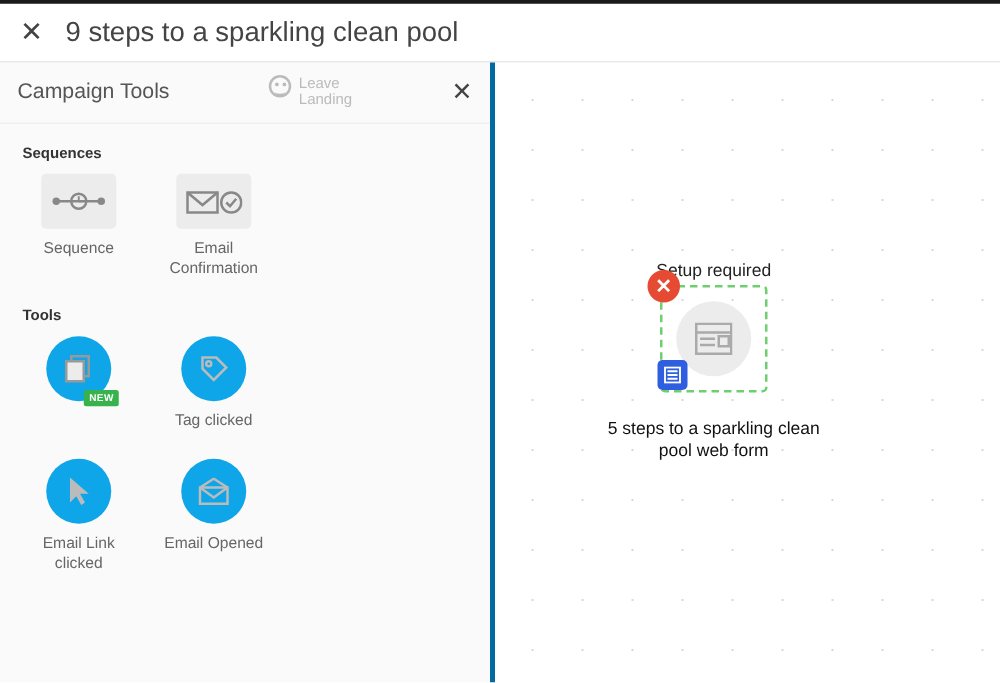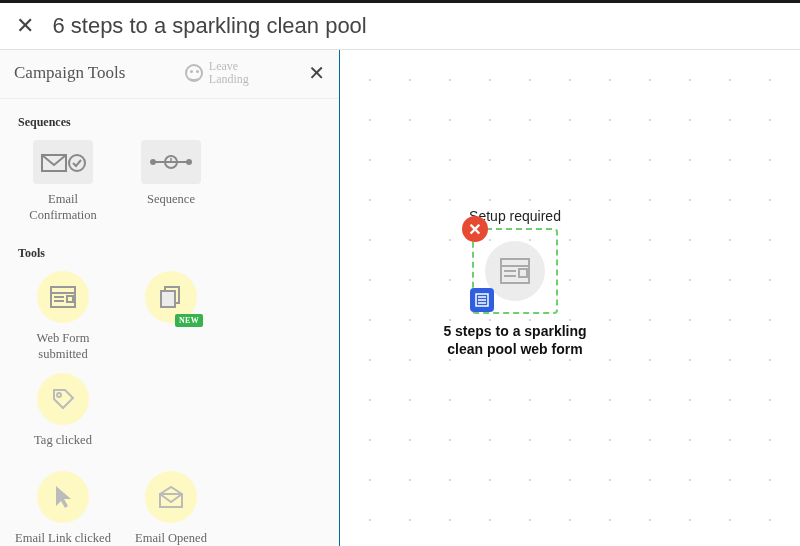--- a/index.html
+++ b/index.html
@@ -1,116 +1,104 @@
 <!DOCTYPE html>
 <html><head>
 <meta charset="utf-8">
 <style>
   * { box-sizing: border-box; margin: 0; padding: 0; }
   html, body { width: 800px; height: 546px; font-family: -apple-system, BlinkMacSystemFont, "Segoe UI", Arial, sans-serif; color: #333; overflow: hidden; background: #fff; }
   .topbar { height: 50px; border-bottom: 1px solid #e0e0e0; display: flex; align-items: center; padding: 0 16px; gap: 18px; border-top: 3px solid #1a1a1a; }
   .topbar .x { font-size: 22px; color: #444; cursor: pointer; }
   .topbar .title { font-size: 22px; color: #444; font-weight: 400; }
   .body { display: flex; height: calc(546px - 50px); }
-  .sidebar { width: 340px; border-right: 1px solid #0369a1; background: #fafafa; padding: 0; font-family: Liberation Serif, serif; }
+  .sidebar { width: 396px; border-right: 4px solid #0369a1; background: #fafafa; padding: 0; }
   .sidebar-head { display: flex; align-items: center; justify-content: space-between; padding: 10px 14px 12px 14px; border-bottom: 1px solid #eee; }
   .sidebar-head .ct { font-size: 17px; color: #555; }
-  .sidebar-head .feedback { display: flex; align-items: center; gap: 6px; color: #bbb; font-size: 12px; line-height: 1.1; }
+  .sidebar-head .feedback { display: flex; gap: 6px; color: #bbb; font-size: 12px; line-height: 1.1; }
   .sidebar-head .feedback .smile { width: 18px; height:18px; border:2px solid #bbb; border-radius:50%; position:relative; }
   .sidebar-head .feedback .smile::before { content:""; position:absolute; left:3px; top:4px; width:3px; height:3px; background:#bbb; border-radius:50%; box-shadow: 6px 0 0 #bbb; }
   .sidebar-head .feedback .smile::after { content:""; position:absolute; left:3px; top:9px; width:8px; height:4px; border:2px solid #bbb; border-top:none; border-left:none; border-right:none; border-radius:0 0 8px 8px; }
   .sidebar-head .close-side { font-size: 20px; color:#444; cursor:pointer; }
   .section-title { font-weight: 700; font-size: 12px; color: #333; padding: 16px 18px 10px 18px; }
   .tools-row { display:flex; gap: 10px; padding: 0 14px 6px 14px; flex-wrap: wrap; }
   .tool-item { width: 98px; display:flex; flex-direction:column; align-items:center; gap:8px; cursor:pointer; }
   .tile { width: 60px; height: 44px; background: #ececec; border-radius:4px; display:flex; align-items:center; justify-content:center; color:#555; }
   .tool-label { font-size: 12.5px; color:#666; text-align:center; line-height:1.25; height: 32px; }
-  .circle { width: 52px; height:52px; border-radius:50%; background:#fef9c3; display:flex; align-items:center; justify-content:center; color:#777; position:relative; }
+  .circle { width: 52px; height:52px; border-radius:50%; background:#0ea5e9; display:flex; align-items:center; justify-content:center; color:#777; position:relative; }
   .new-badge { position:absolute; bottom:-4px; right:-6px; background:#37b24d; color:#fff; font-size:8px; padding:2px 4px; border-radius:2px; font-weight:700; letter-spacing: .3px;}
   
   svg { display:block; }
   
   .canvas { flex:1; position:relative;
     background-color:#fff;
     background-image: radial-gradient(#d8d8d8 1px, transparent 1px);
     background-size: 40px 40px;
     background-position: 10px 10px;
   }
   .node-wrap { position:absolute; left: 90px; top: 158px; width: 170px; text-align:center; }
   .setup-req { font-size:14px; color:#222; margin-bottom:4px; }
   .node-box { width: 86px; height: 86px; margin: 0 auto; position:relative; border: 2px dashed #6fcf6f; border-radius:4px; display:flex; align-items:center; justify-content:center; }
   .node-circle { width:60px; height:60px; border-radius:50%; background:#ececec; display:flex; align-items:center; justify-content:center; color:#888; }
   .err-badge { position:absolute; top:-14px; left:-12px; width:26px; height:26px; background:#e64a33; border-radius:50%; display:flex; align-items:center; justify-content:center; color:#fff; font-size:16px; font-weight:700; }
   .blue-badge { position:absolute; bottom:0; left:-4px; width:24px; height:24px; background:#2f5fe0; border-radius:4px; display:flex; align-items:center; justify-content:center; }
-  .node-label { font-size:14px; color:#111; margin-top:8px; line-height:1.3;font-weight:bold; }
+  .node-label { font-size:14px; color:#111; margin-top:19px; line-height:1.3; }
 </style>
 </head>
 <body>
 
 <div class="topbar">
   <span class="x">✕</span>
-  <span class="title">6 steps to a sparkling clean pool</span>
+  <span class="title">9 steps to a sparkling clean pool</span>
 </div>
 
 <div class="body">
   <aside class="sidebar">
     <div class="sidebar-head">
       <span class="ct">Campaign Tools</span>
       <div class="feedback">
         <span class="smile"></span>
         <span>
           <span>Leave</span><br>
           <span>Landing</span>
         </span>
       </div>
       <span class="close-side">✕</span>
     </div>
 
     <div class="section-title">Sequences</div>
     <div class="tools-row">
       <div class="tool-item">
         <div class="tile">
-          <svg width="46" height="22" viewBox="0 0 46 22">
-              <rect x="2" y="4" width="24" height="16" fill="none" stroke="#888" stroke-width="2"></rect>
-              <polyline points="2,4 14,14 26,4" fill="none" stroke="#888" stroke-width="2"></polyline>
-              <circle cx="37" cy="12" r="8" fill="none" stroke="#888" stroke-width="2"></circle>
-              <polyline points="33,12 36,15 41,9" fill="none" stroke="#888" stroke-width="2"></polyline>
-            </svg>
-        </div>
-        <div class="tool-label">Email Confirmation</div>
-      </div>
-      <div class="tool-item">
-        <div class="tile">
           <svg width="48" height="20" viewBox="0 0 48 20">
               <line x1="4" y1="10" x2="44" y2="10" stroke="#888" stroke-width="2"></line>
               <circle cx="6" cy="10" r="3" fill="#888"></circle>
               <circle cx="24" cy="10" r="6" fill="none" stroke="#888" stroke-width="2"></circle>
               <line x1="24" y1="10" x2="24" y2="6" stroke="#888" stroke-width="1.5"></line>
               <line x1="24" y1="10" x2="27" y2="10" stroke="#888" stroke-width="1.5"></line>
               <circle cx="42" cy="10" r="3" fill="#888"></circle>
             </svg>
         </div>
         <div class="tool-label">Sequence</div>
       </div>
+      <div class="tool-item">
+        <div class="tile">
+          <svg width="46" height="22" viewBox="0 0 46 22">
+              <rect x="2" y="4" width="24" height="16" fill="none" stroke="#888" stroke-width="2"></rect>
+              <polyline points="2,4 14,14 26,4" fill="none" stroke="#888" stroke-width="2"></polyline>
+              <circle cx="37" cy="12" r="8" fill="none" stroke="#888" stroke-width="2"></circle>
+              <polyline points="33,12 36,15 41,9" fill="none" stroke="#888" stroke-width="2"></polyline>
+            </svg>
+        </div>
+        <div class="tool-label">Email Confirmation</div>
+      </div>
     </div>
 
     <div class="section-title">Tools</div>
     <div class="tools-row">
-      <div class="tool-item">
-        <div class="circle">
-          <svg width="26" height="22" viewBox="0 0 26 22">
-              <rect x="1" y="1" width="24" height="20" fill="none" stroke="#999" stroke-width="2"></rect>
-              <line x1="1" y1="7" x2="25" y2="7" stroke="#999" stroke-width="2"></line>
-              <line x1="4" y1="11" x2="14" y2="11" stroke="#999" stroke-width="2"></line>
-              <line x1="4" y1="15" x2="14" y2="15" stroke="#999" stroke-width="2"></line>
-              <rect x="17" y="10" width="6" height="6" fill="none" stroke="#999" stroke-width="2"></rect>
-            </svg>
-        </div>
-        <div class="tool-label">Web Form submitted</div>
-      </div>
       <div class="tool-item">
         <div class="circle">
           <svg width="24" height="24" viewBox="0 0 24 24">
               <rect x="6" y="2" width="14" height="16" fill="none" stroke="#999" stroke-width="2"></rect>
               <rect x="2" y="6" width="14" height="16" fill="#ececec" stroke="#999" stroke-width="2"></rect>
             </svg>
           <span class="new-badge">NEW</span>
         </div>
       </div>
       <div class="tool-item">

